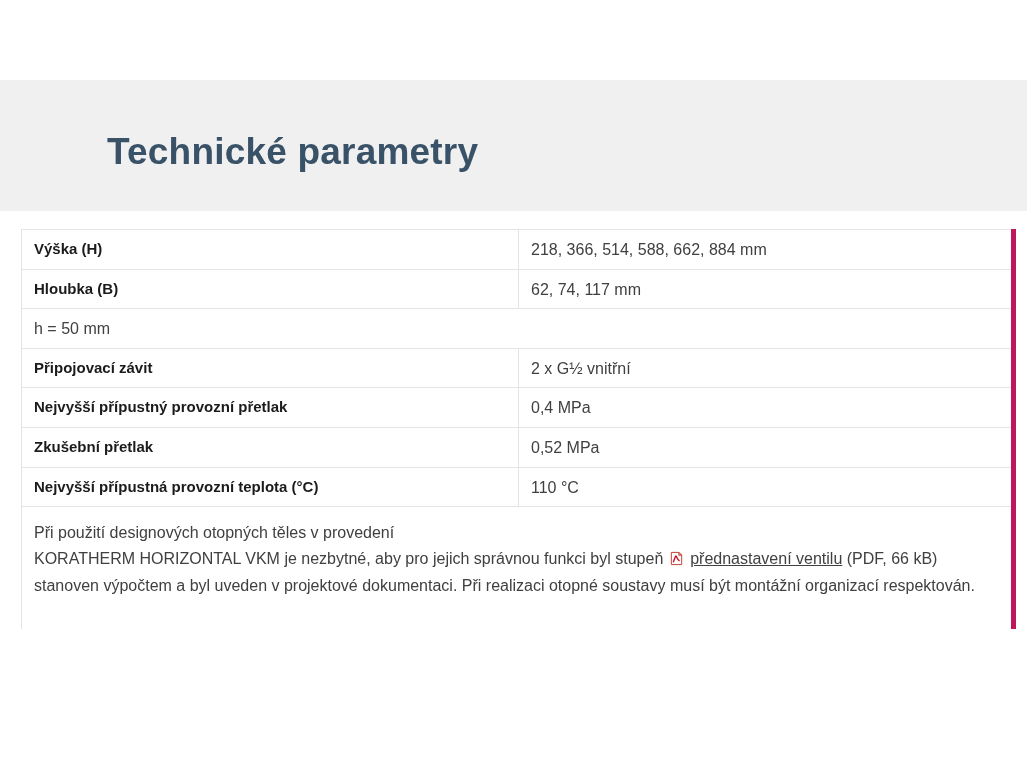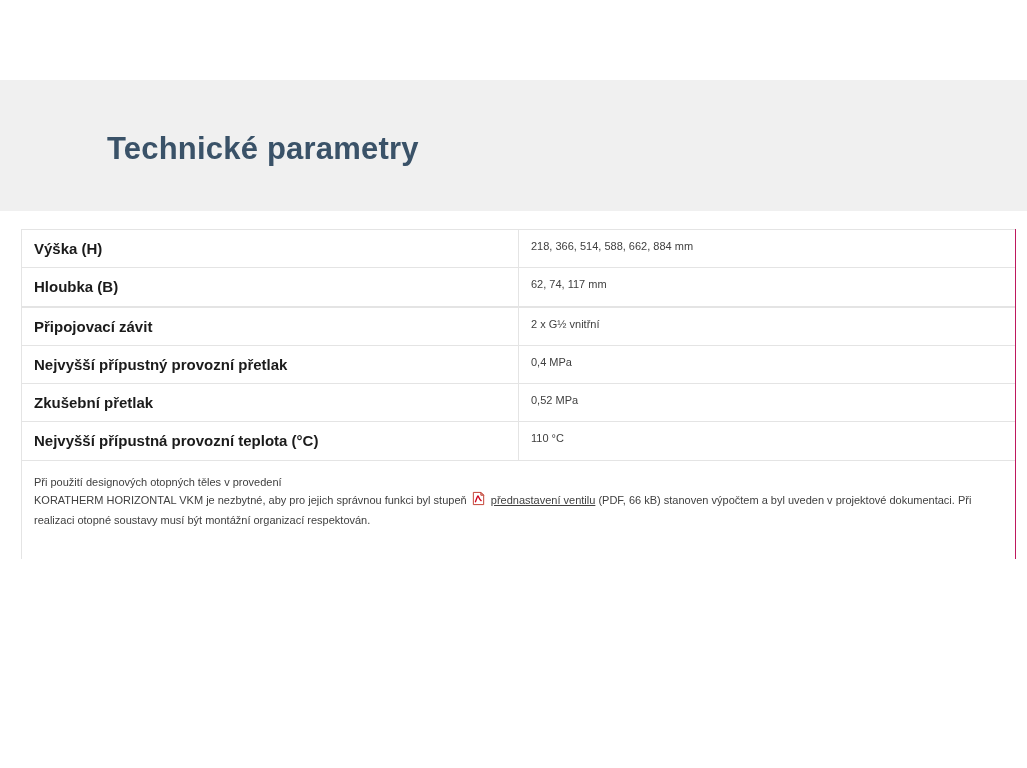--- a/index.html
+++ b/index.html
@@ -12,50 +12,50 @@
     overflow: hidden;
   }
   .top-spacer { height: 80px; background: #ffffff; }
   .heading-band {
     height: 131px;
     background: #f0f0f0;
   }
   .page-title {
     margin: 0;
     padding: 52px 0 0 107px;
-    font-size: 31px;
+    font-size: 37px;
     line-height: 1.1;
     font-weight: bold;
     color: #3a5268;
     letter-spacing: 0.2px;
   }
   .params-table {
     margin: 18px 35px 0 21px;
     width: 995px;
     border-left: 1px solid #e4e4e4;
-    border-right: 1px solid #be185d;
+    border-right: 5px solid #be185d;
   }
   .param-row {
     display: flex;
     border-top: 1px solid #e4e4e4;
   }
   .cell-label {
     width: 497px;
     flex: 0 0 497px;
     padding: 9px 12px 8px 12px;
     border-right: 1px solid #e4e4e4;
     font-size: 15px;
     line-height: 1.35;
     font-weight: bold;
     color: #1b1b1b;
   }
   .cell-value {
     flex: 1;
     padding: 9px 12px 8px 12px;
-    font-size: 11px;
+    font-size: 16px;
     line-height: 1.35;
     color: #404040;
   }
   .param-row.tall .cell-label { padding-top: 13px; }
   .param-row.tall .cell-value {
     padding-top: 13px;
     padding-bottom: 30px;
     line-height: 1.6;
   }
   .pdf-icon-wrap {
@@ -85,20 +85,21 @@
     <div class="cell-value">218, 366, 514, 588, 662, 884 mm</div>
   </div>
 
 
   <div class="param-row">
     <div class="cell-label">Hloubka (B)</div>
     <div class="cell-value">62, 74, 117 mm</div>
   </div>
 
   <div class="param-row">
+    <div class="cell-value">h = 50 mm</div>
   </div>
 
   <div class="param-row">
     <div class="cell-label">Připojovací závit</div>
     <div class="cell-value">2 x G½ vnitřní</div>
   </div>
 
   <div class="param-row">
     <div class="cell-label">Nejvyšší přípustný provozní přetlak</div>
     <div class="cell-value">0,4 MPa</div>

